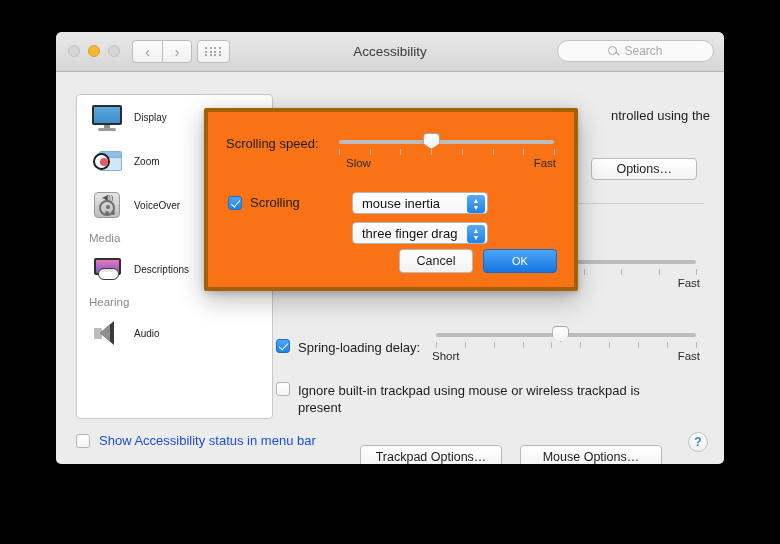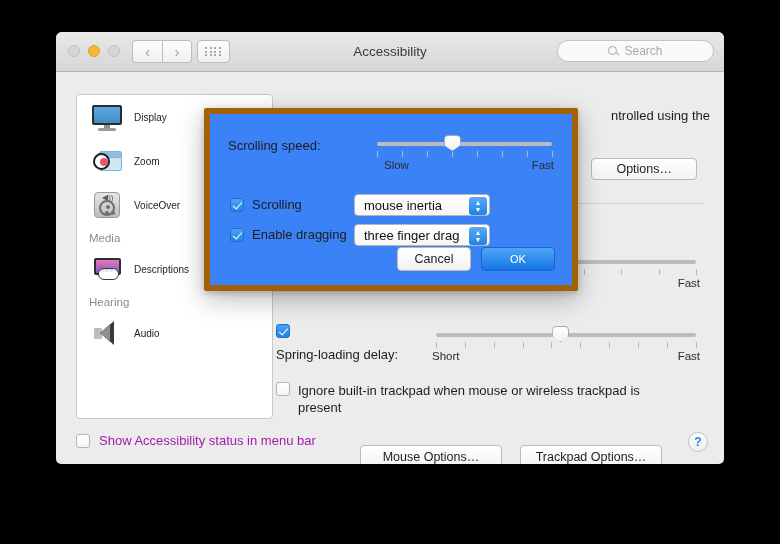--- a/index.html
+++ b/index.html
@@ -272,38 +272,38 @@
     background: linear-gradient(#ffffff, #f2f2f2);
     border: 1px solid #bababa; border-radius: 4px;
     font-size: 12.5px; color: #1d1d1d;
     display: inline-flex; align-items: center; justify-content: center;
   }
 
   .statusrow {
     position: absolute; left: 20px; bottom: 16px;
     display: flex; align-items: center; gap: 9px;
   }
-  .status-text { font-size: 13px; color: #a21caf; }
+  .status-text { font-size: 13px; color: #1d4ed8; }
 
   .helpbtn {
     position: absolute; right: 16px; bottom: 12px;
     width: 20px; height: 20px; border-radius: 50%;
     background: linear-gradient(#fdfdfd, #efefef);
     border: 1px solid #c0c0c0;
     display: flex; align-items: center; justify-content: center;
     font-size: 12px; color: #2f7fe0; font-weight: bold;
   }
 
   
   .dialog {
     position: absolute;
     left: 148px; top: 36px;
     width: 374px; height: 183px;
-    background: #3b82f6;
-    border: 6px solid #a16207;
+    background: #f97316;
+    border: 4px solid #a16207;
     border-radius: 2px;
     box-shadow: 0 8px 26px rgba(0,0,0,0.28), 0 2px 6px rgba(0,0,0,0.18);
     text-align: center;
   }
   .dlg-label { font-size: 13px; color: #1d1d1d; }
 
   .popup {
     height: 22px;
     background: linear-gradient(#ffffff, #f6f6f6);
     border: 1px solid #b6b6b6; border-radius: 4px;
@@ -448,21 +448,21 @@
           <i style="left:42.9%"></i>
             <i style="left:57.2%"></i>
             <i style="left:71.5%"></i>
           <i style="left:85.8%"></i>
             <i style="left:100%"></i>
         </div>
         <div class="thumb" style="left:47%"></div>
         <div class="endlabel" style="right:-4px">Fast</div>
       </div>
 
-      <div class="chk-row" style="position:absolute; left:-8px; top:234px;flex-direction:column;">
+      <div class="chk-row" style="position:absolute; left:-8px; top:249px;">
         <span class="chk on"></span>
         <span class="chk-text">Spring-loading delay:</span>
       </div>
 
       <div class="slider-row" style="left:152px; right:14px; top:237px; height:42px;">
         <div class="track"></div>
         <div class="ticks">
           <i style="left:0%"></i>
             <i style="left:11.1%"></i>
             <i style="left:22.2%"></i>
@@ -474,41 +474,41 @@
             <i style="left:88.8%"></i>
           <i style="left:100%"></i>
         </div>
         <div class="thumb" style="left:48%"></div>
         <div class="endlabel" style="left:-4px">Short</div>
         <div class="endlabel" style="right:-4px">Fast</div>
       </div>
 
       <div class="chk-row" style="position:absolute; left:-8px; top:292px; width:394px;">
         <span class="chk"></span>
-        <span class="chk-text">Ignore built-in trackpad when mouse or wireless trackpad is present</span>
+        <span class="chk-text">Ignore built-in trackpad using mouse or wireless trackpad is present</span>
       </div>
 
       <div style="position:absolute; left:76px; top:355px; display:flex; gap:18px;">
+        <div class="btn" style="min-width:142px;">Trackpad Options…</div>
         <div class="btn" style="min-width:142px;">Mouse Options…</div>
-        <div class="btn" style="min-width:142px;">Trackpad Options…</div>
       </div>
     </div>
 
     <div class="statusrow">
       <span class="chk"></span>
       <span class="status-text">Show Accessibility status in menu bar</span>
     </div>
 
     <div class="helpbtn">?</div>
 
     <div class="dialog">
 
       <div class="dlg-label" style="position:absolute; left:18px; top:24px;">Scrolling speed:</div>
 
-      <div class="slider-row" style="left:131px; right:20px; top:22px; height:44px;margin-left:36px;">
+      <div class="slider-row" style="left:131px; right:20px; top:22px; height:44px;">
         <div class="track"></div>
         <div class="ticks">
           <i style="left:0%"></i>
             <i style="left:14.3%"></i>
             <i style="left:28.6%"></i>
           <i style="left:42.9%"></i>
             <i style="left:57.2%"></i>
             <i style="left:71.5%"></i>
           <i style="left:85.8%"></i>
             <i style="left:100%"></i>
@@ -523,24 +523,20 @@
         <span class="chk-text">Scrolling</span>
       </div>
       <div class="popup" style="position:absolute; left:144px; top:80px; width:136px;">
         <span>mouse inertia</span>
         <span class="stepper">
           <span>▲</span>
             <span>▼</span>
         </span>
       </div>
 
-      <div class="chk-row" style="position:absolute; left:20px; top:112px; align-items:center;">
-        <span class="chk on"></span>
-        <span class="chk-text">Enable dragging</span>
-      </div>
       <div class="popup" style="position:absolute; left:144px; top:110px; width:136px;">
         <span>three finger drag</span>
         <span class="stepper">
           <span>▲</span>
             <span>▼</span>
         </span>
       </div>
 
       <div class="dlg-buttons">
         <div class="btn" style="min-width:74px;">Cancel</div>

